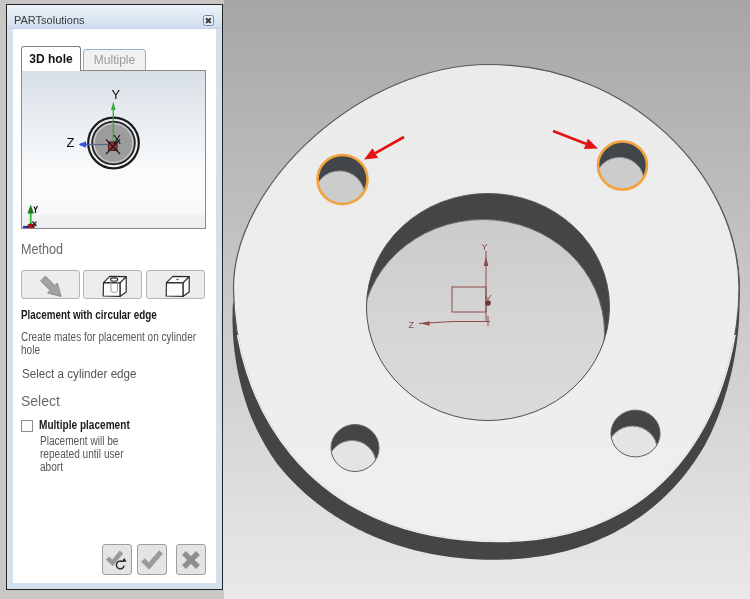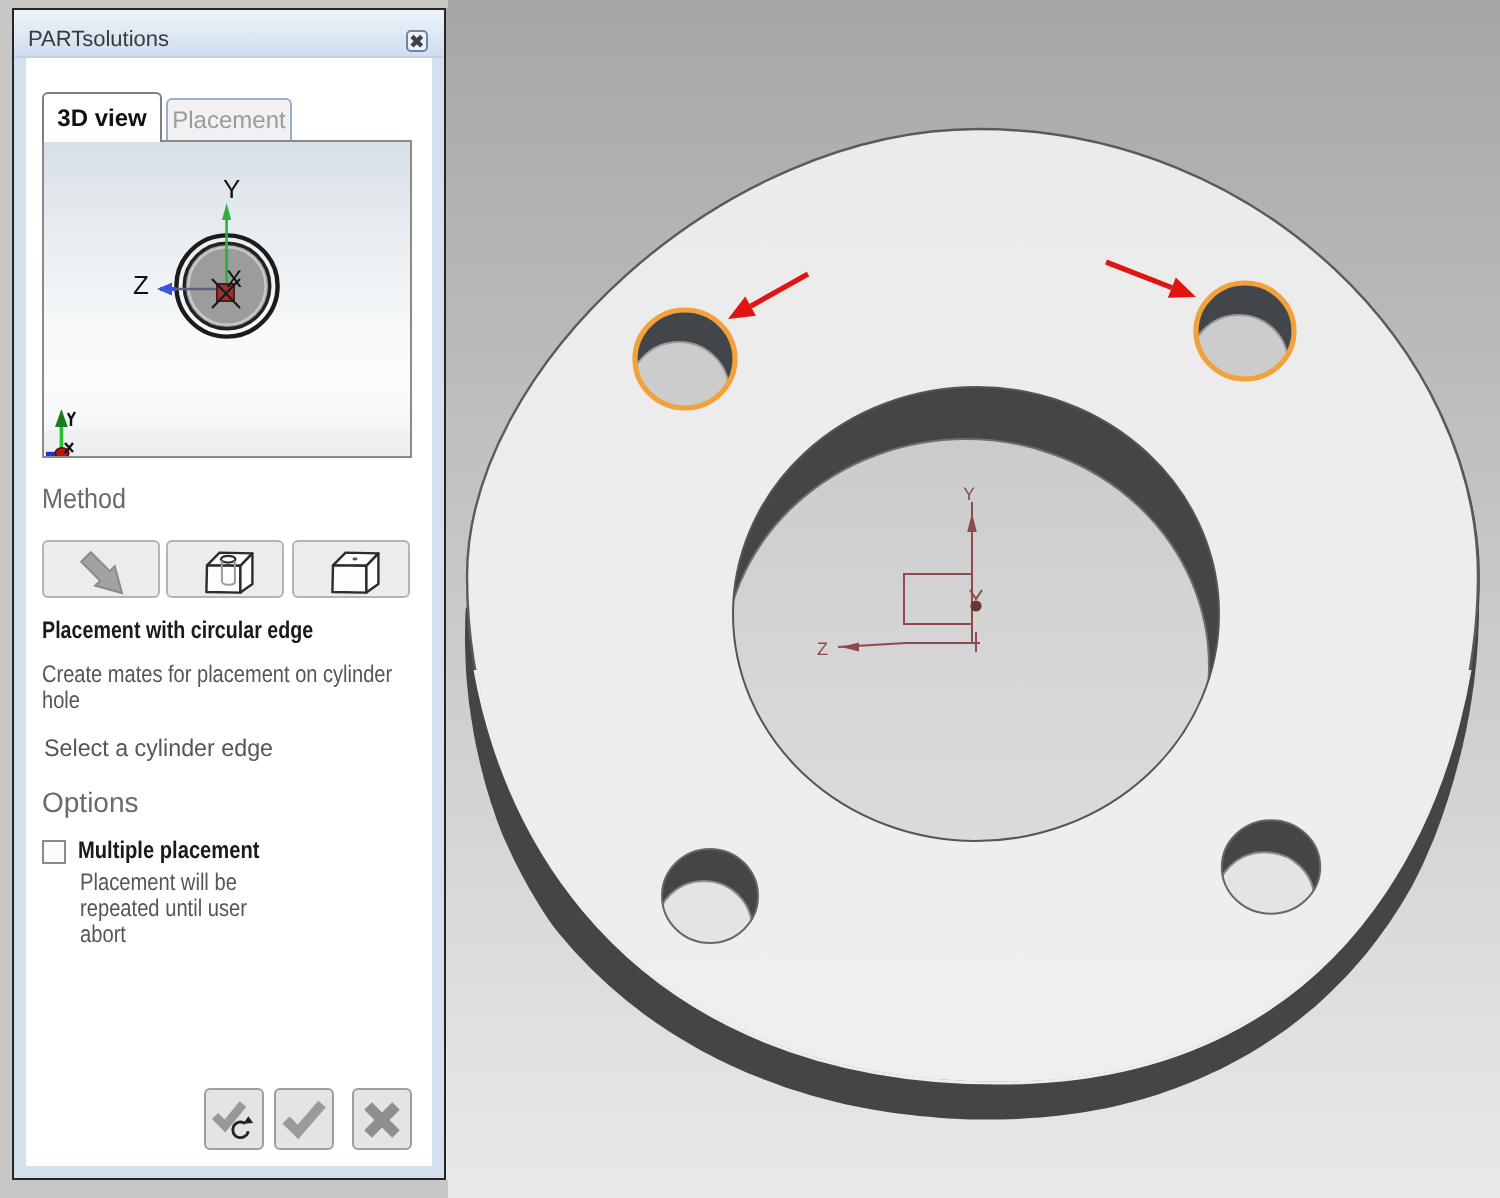--- a/index.html
+++ b/index.html
@@ -163,22 +163,22 @@
 
 <div id="panel">
   <div id="titlebar">PARTsolutions
     <div id="closebtn">
         <svg width="9" height="9" viewBox="0 0 9 9">
           <path d="M2 2.2 L6.8 7 M6.8 2.2 L2 7" stroke="#3c424c" stroke-width="2.2"></path>
         </svg>
       </div>
   </div>
   <div id="content">
-    <div class="tab" id="tab1">3D view</div>
-    <div class="tab" id="tab2">Placement</div>
+    <div class="tab" id="tab1">3D hole</div>
+    <div class="tab" id="tab2">Multiple</div>
 
     <div id="preview">
       <svg width="183" height="157" viewBox="0 0 183 157">
         <rect x="0" y="144" width="183" height="13" fill="#e9ebed" opacity="0.55"></rect>
 
         <circle cx="91.5" cy="72" r="25.3" fill="none" stroke="#1b1b1b" stroke-width="2.2"></circle>
         <circle cx="91.5" cy="72" r="21.4" fill="#9c9c9c" stroke="#222" stroke-width="1.7"></circle>
         <circle cx="91.5" cy="72" r="19.3" fill="none" stroke="#c6cacd" stroke-width="1.2"></circle>
 
         <line x1="91.5" y1="73.5" x2="65" y2="73.5" stroke="#5a6584" stroke-width="1.2"></line>
@@ -230,21 +230,21 @@
           <polygon points="36.2,11.9 42.2,5.7 42.2,21 36.2,25.3"></polygon>
         </g>
         <ellipse cx="30.5" cy="8.5" rx="1.3" ry="0.7" fill="#555"></ellipse>
       </svg>
     </div>
 
     <div id="bold1">Placement with circular edge</div>
     <div id="gtxt1">Create mates for placement on cylinder<br>hole</div>
     <div id="gtxt2">Select a cylinder edge</div>
 
-    <div class="sect" id="options-lbl">Options</div>
+    <div class="sect" id="options-lbl">Select</div>
     <div id="chk"></div>
     <div id="bold2">Multiple placement</div>
     <div id="gtxt3">Placement will be<br>repeated until user<br>abort</div>
 
     <div class="bbtn" style="left:89px;">
       <svg width="28" height="29" viewBox="0 0 28 29">
         <path d="M4.5 13 L9.5 18 L18.5 7" fill="none" stroke="#999" stroke-width="4.4"></path>
         <path d="M19.6 16.8 A3.9 3.9 0 1 0 21.1 20.6" fill="none" stroke="#222" stroke-width="1.4"></path>
         <polygon points="18.6,16.9 23.6,16.5 21.2,13.1" fill="#222"></polygon>
       </svg>

